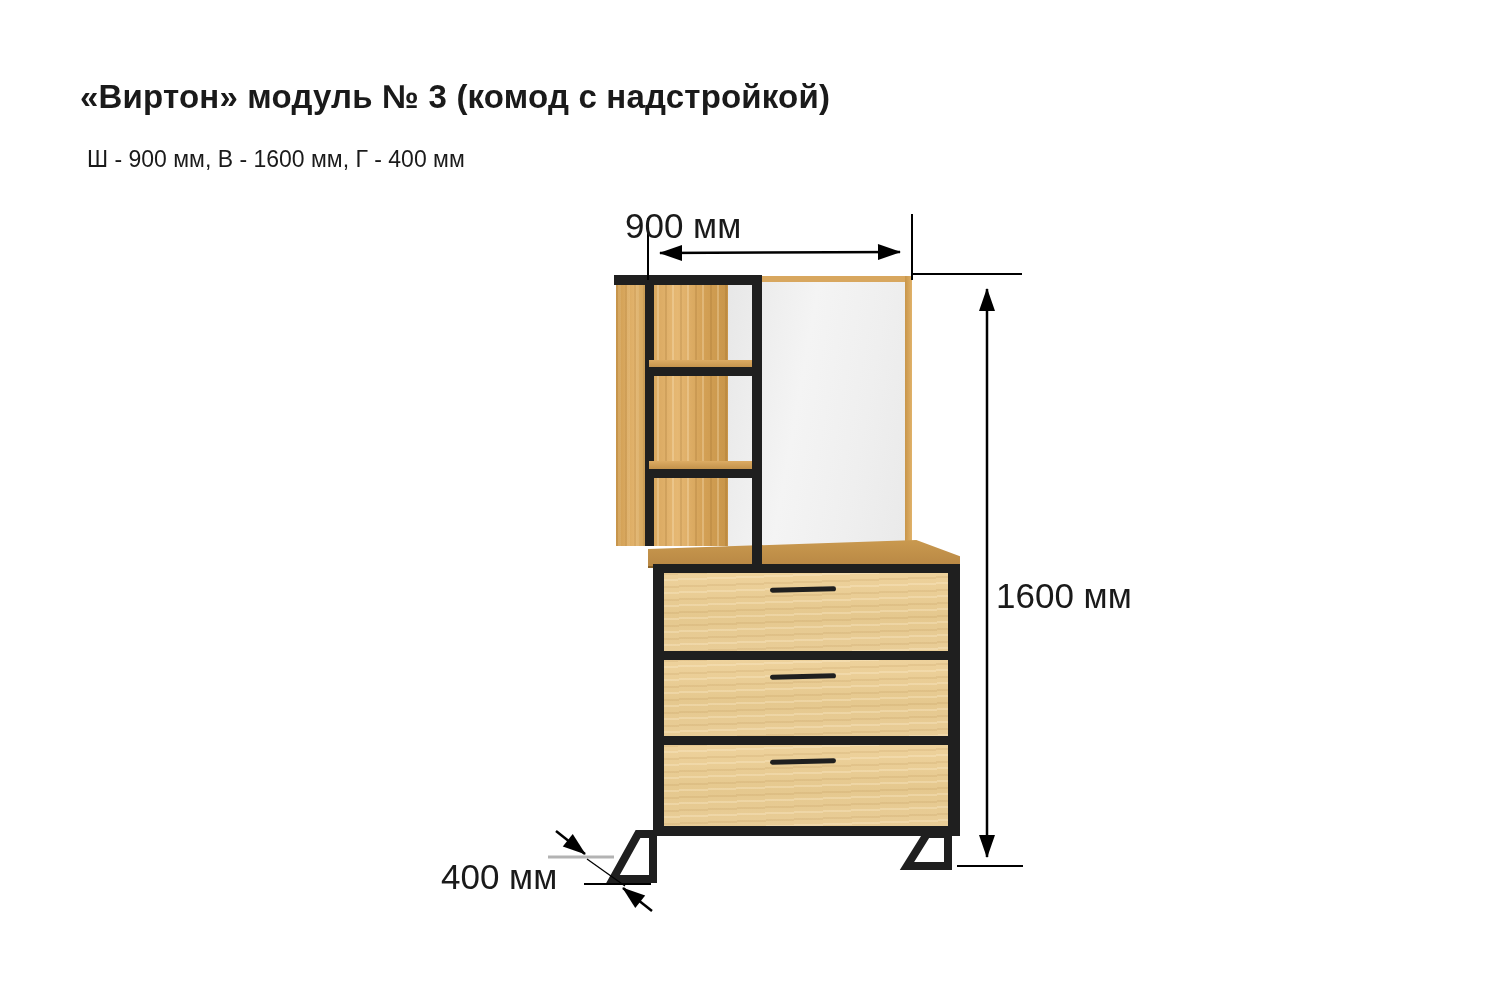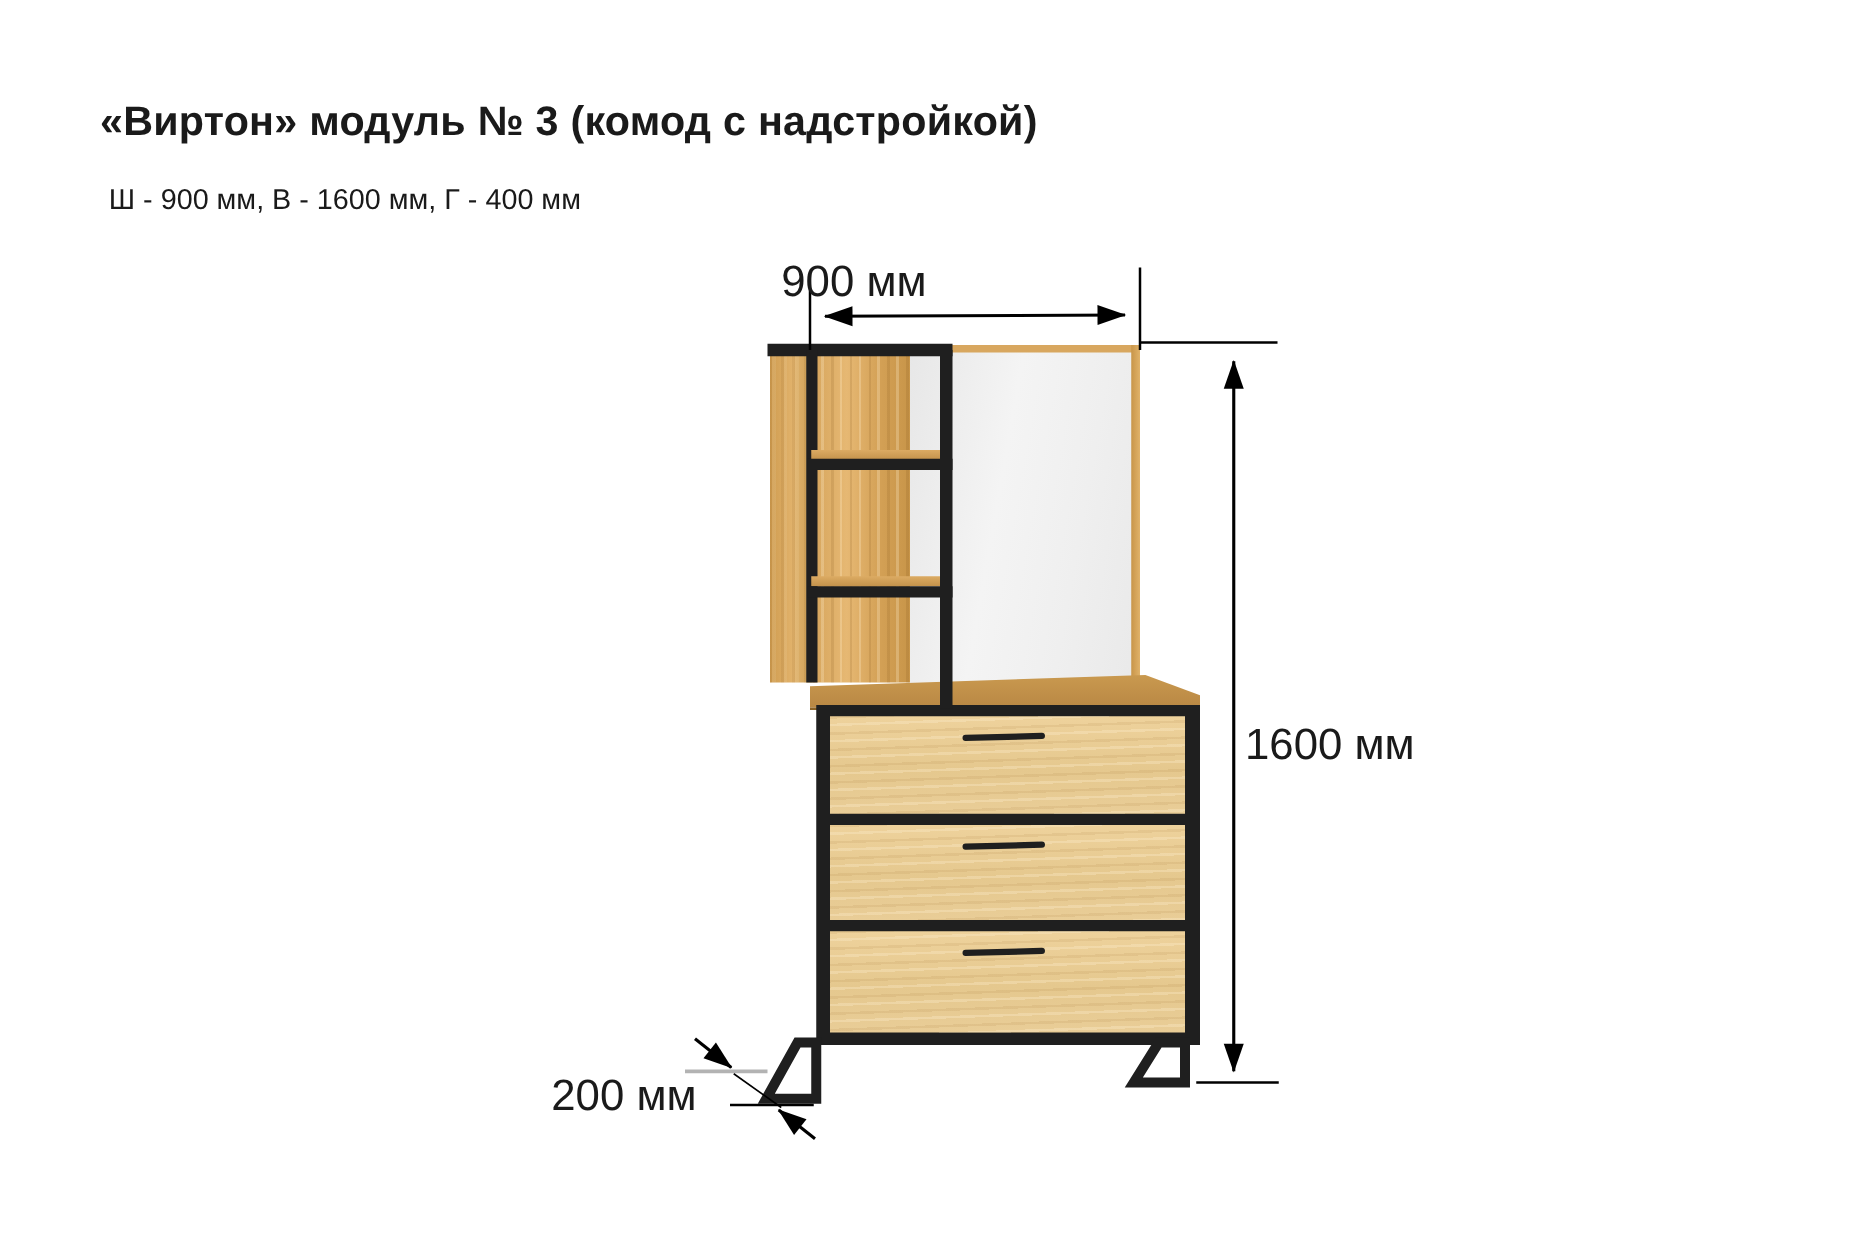--- a/index.html
+++ b/index.html
@@ -184,15 +184,15 @@
       <line x1="548" y1="857" x2="614" y2="857" stroke="#b3b3b3" stroke-width="3"></line>
       <line x1="584" y1="884" x2="651" y2="884" stroke="#000000" stroke-width="2"></line>
       <line x1="587" y1="859" x2="625" y2="886" stroke="#000000" stroke-width="1.3"></line>
       <line x1="556" y1="831" x2="585" y2="854" stroke="#000000" stroke-width="2.5" marker-end="url(#arr)"></line>
       <line x1="652" y1="911" x2="623" y2="888" stroke="#000000" stroke-width="2.5" marker-end="url(#arr)"></line>
     </g>
   </svg>
 
   <div class="dim-label dim-width">900 мм</div>
   <div class="dim-label dim-height">1600 мм</div>
-  <div class="dim-label dim-depth">200 мм</div>
+  <div class="dim-label dim-depth">400 мм</div>
 
 </div>
 
 </body></html>

